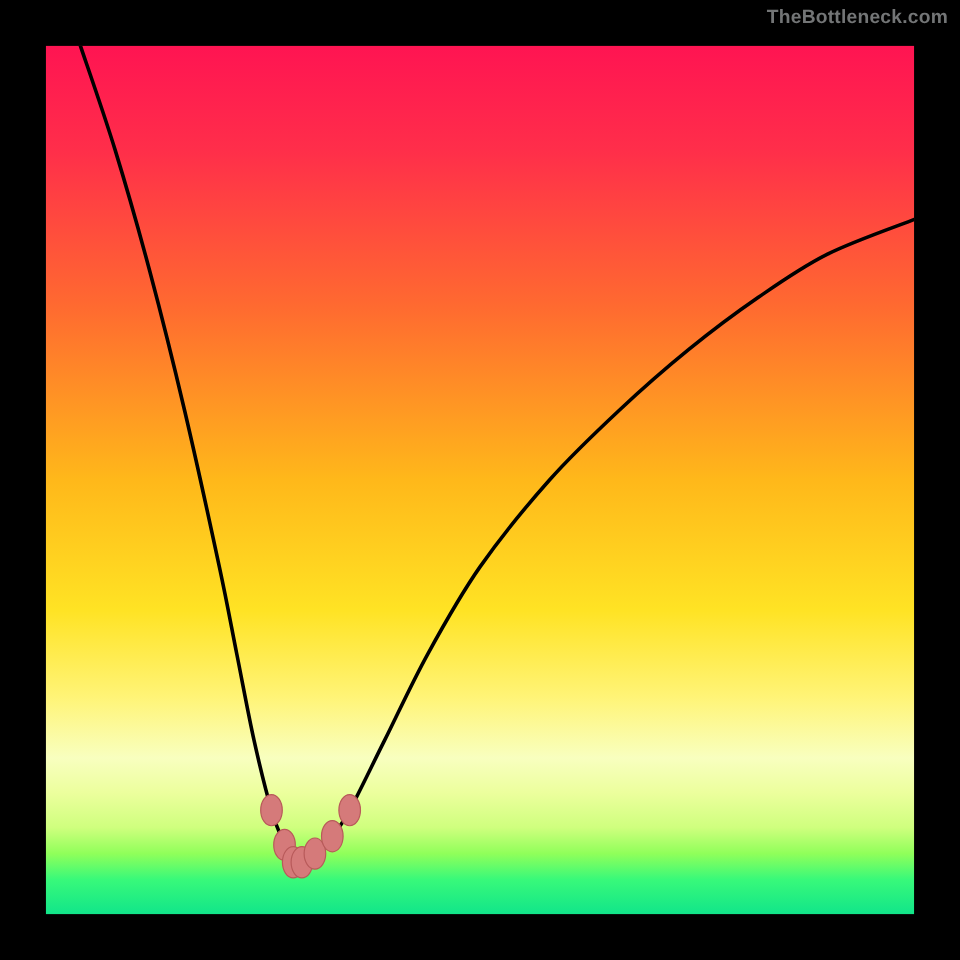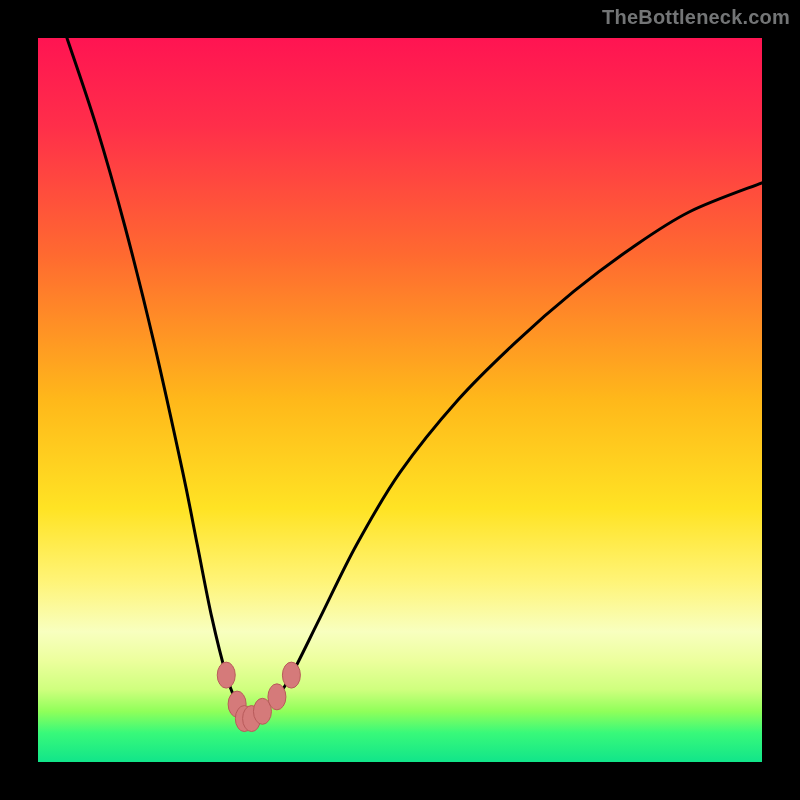--- a/index.html
+++ b/index.html
@@ -24,21 +24,21 @@
     top: 38px;
     width: 724px;
     height: 724px;
     overflow: hidden;
   }
   .attribution {
     position: absolute;
     top: 6px;
     right: 10px;
     font-family: Arial, Helvetica, sans-serif;
-    font-size: 20px;
+    font-size: 16px;
     font-weight: 600;
     color: #737576;
     letter-spacing: 0.2px;
   }
   svg { display: block; }
 </style>
 </head>
 <body>
 
 <div class="frame">

